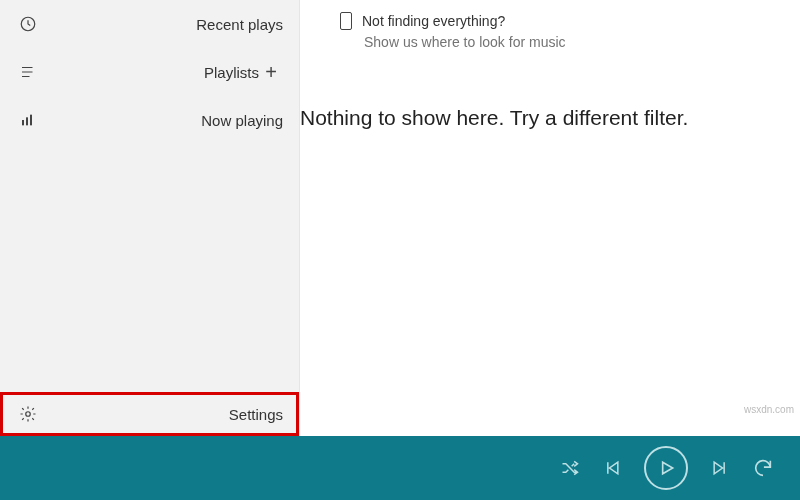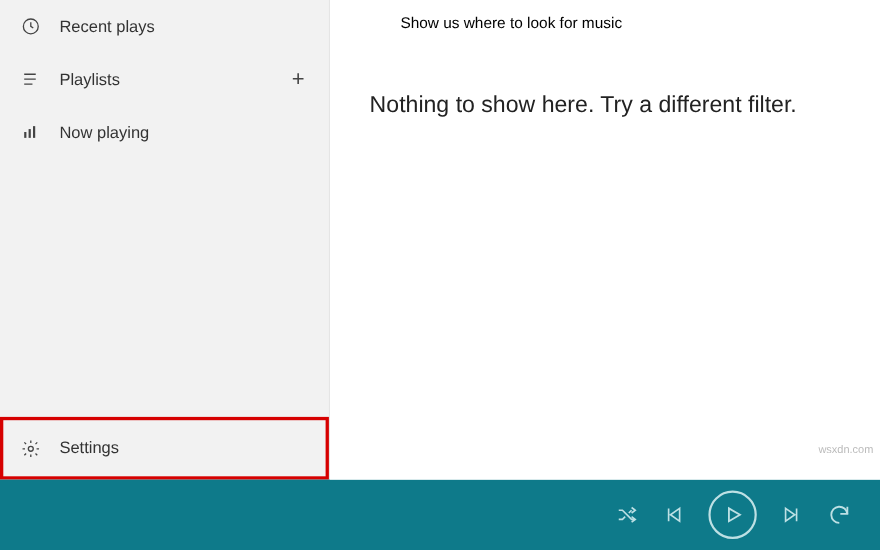--- a/index.html
+++ b/index.html
@@ -36,32 +36,33 @@
     .sidebar-item .icon {
       width: 24px;
       display: flex;
       justify-content: center;
       color: #444;
       font-size: 16px;
     }
     .sidebar-item .label {
       margin-left: 14px;
       flex: 1;
+      text-align: right;
     }
     .sidebar-item .trailing {
       font-size: 20px;
       color: #444;
       width: 24px;
       text-align: center;
     }
     .sidebar-spacer { flex: 1; }
     .settings-item {
       outline: 3px solid #d60000;
       outline-offset: -3px;
-      height: 57px;
+      height: 44px;
       padding: 0 16px;
     }
     .main {
       flex: 1;
       padding: 0;
       background: #ffffff;
       position: relative;
     }
     .hint-box {
       margin-top: 12px;
@@ -77,27 +78,26 @@
     .hint-line1 .device-icon {
       width: 12px;
       height: 18px;
       border: 1.5px solid #444;
       border-radius: 2px;
       display: inline-block;
     }
     .hint-line2 {
       margin-left: 24px;
       margin-top: 4px;
-      color: #000000;
+      color: #737373;
       font-size: 14px;
       cursor: pointer;
     }
     .empty-msg {
       margin-top: 56px;
-      margin-left: 36px;
       font-size: 21px;
       color: #222;
       font-weight: 400;
     }
     .player-bar {
       height: 64px;
       background: #0e7a8a;
       display: flex;
       justify-content: flex-end;
       align-items: center;
@@ -170,20 +170,24 @@
             <circle cx="12" cy="12" r="3"></circle>
             <path d="M12 2v3M12 19v3M4.2 4.2l2.1 2.1M17.7 17.7l2.1 2.1M2 12h3M19 12h3M4.2 19.8l2.1-2.1M17.7 6.3l2.1-2.1"></path>
           </svg>
       </span>
       <span class="label">Settings</span>
     </div>
   </nav>
 
   <main class="main">
     <div class="hint-box">
+      <div class="hint-line1">
+        <span class="device-icon"></span>
+        <span>Not finding everything?</span>
+      </div>
       <div class="hint-line2">Show us where to look for music</div>
     </div>
 
     <div class="empty-msg">Nothing to show here. Try a different filter.</div>
 
     <div class="watermark">wsxdn.com</div>
   </main>
 </div>
 
 <div class="player-bar">

